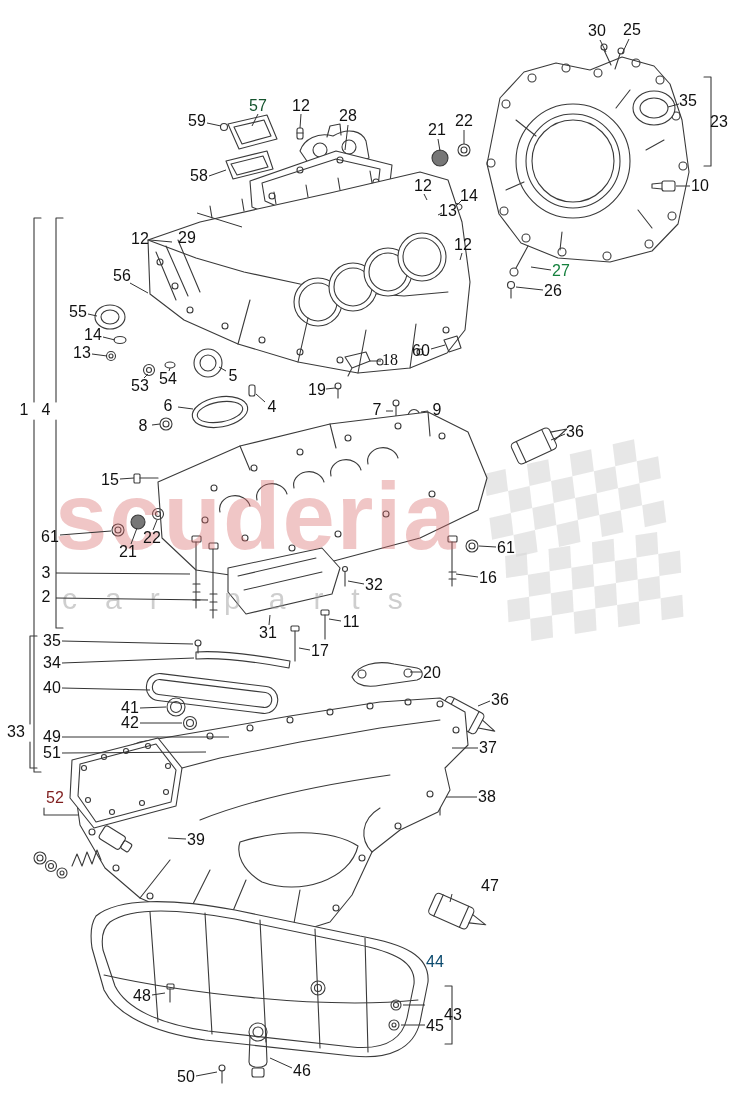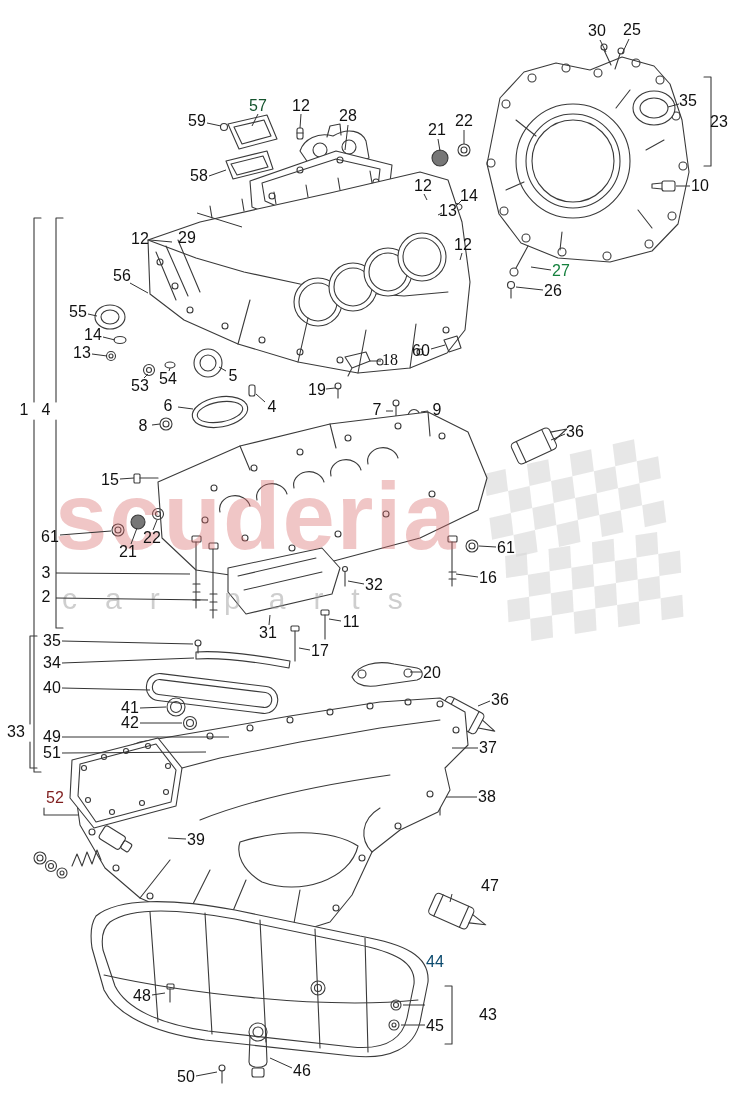--- a/index.html
+++ b/index.html
@@ -607,18 +607,18 @@
       <div class="callout" style="left: 432px; top: 673px; color: rgb(17, 17, 17);">20</div>
       <div class="callout" style="left: 500px; top: 700px; color: rgb(17, 17, 17);">36</div>
       <div class="callout" style="left: 488px; top: 748px; color: rgb(17, 17, 17);">37</div>
       <div class="callout" style="left: 487px; top: 797px; color: rgb(17, 17, 17);">38</div>
       <div class="callout" style="left: 55px; top: 798px; color: #7f1d1d;">52</div>
       <div class="callout" style="left: 196px; top: 840px; color: rgb(17, 17, 17);">39</div>
       <div class="callout" style="left: 453px; top: 886px; color: rgb(17, 17, 17); margin-left: 37px;">47</div>
       <div class="callout" style="left: 142px; top: 996px; color: rgb(17, 17, 17);">48</div>
       <div class="callout" style="left: 435px; top: 962px; color: #0c4a6e; text-align: center;">44</div>
       <div class="callout" style="left: 435px; top: 1026px; color: rgb(17, 17, 17);">45</div>
-      <div class="callout" style="left: 488px; top: 1015px; color: rgb(17, 17, 17);">43</div>
+      <div class="callout" style="left: 453px; top: 1015px; color: rgb(17, 17, 17);">43</div>
       <div class="callout" style="left: 186px; top: 1077px; color: rgb(17, 17, 17);">50</div>
       <div class="callout" style="left: 302px; top: 1071px; color: rgb(17, 17, 17);">46</div>
     </div>
 
 </div>
 
 </body></html>

